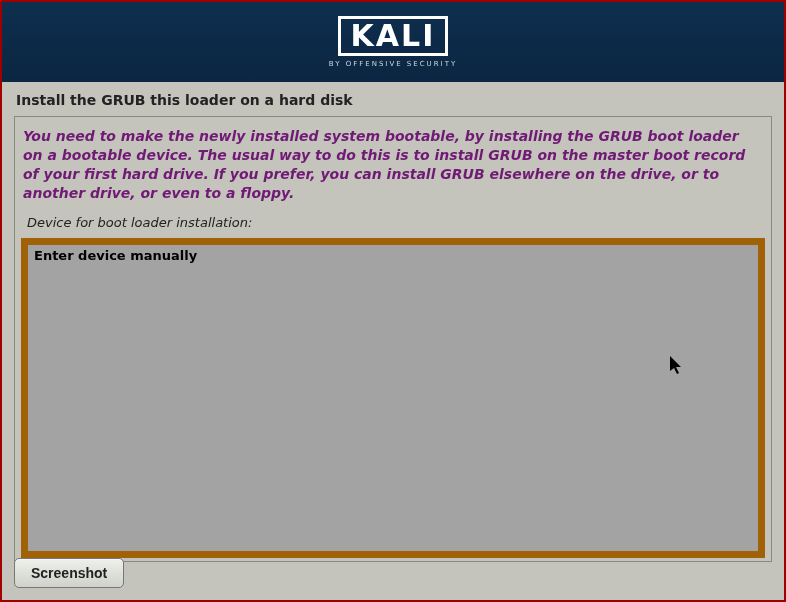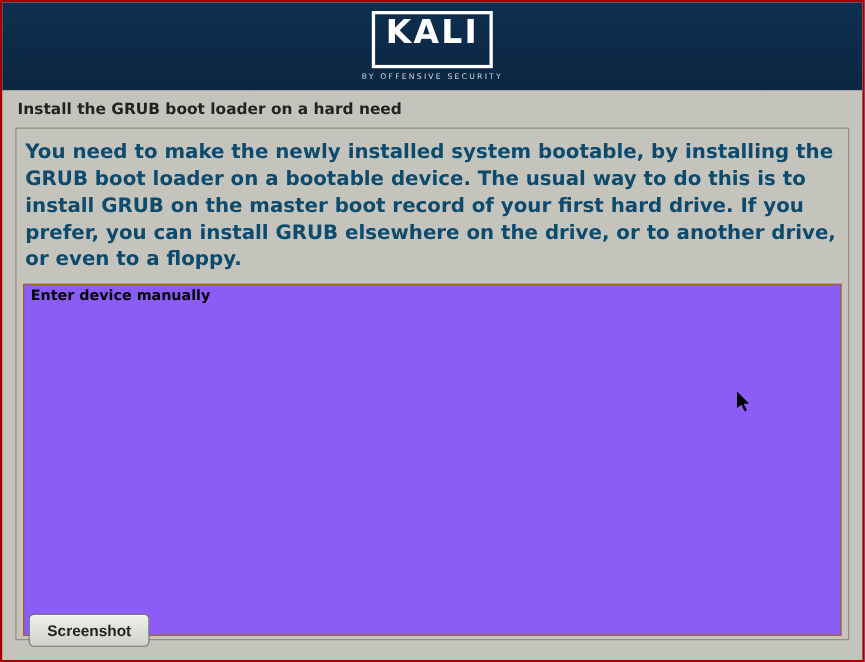--- a/index.html
+++ b/index.html
@@ -17,21 +17,21 @@
   .header {
     background: #0a2540;
     background: linear-gradient(#0e2f4f 0%, #0b2642 100%);
     height: 80px;
     display: flex;
     align-items: center;
     justify-content: center;
   }
   .logo-box {
     border: 3px solid #fff;
-    padding: 2px 10px 14px 10px;
+    padding: 2px 10px 2px 10px;
     display: inline-block;
     text-align: right;
   }
   .logo-text {
     color: #fff;
     font-weight: bold;
     font-size: 30px;
     letter-spacing: 2px;
     line-height: 1;
   }
@@ -50,34 +50,35 @@
   }
   .content-area {
     margin: 0 12px;
     border: 1px solid #8a8a80;
     background: #c4c4bc;
     padding: 0;
   }
   .instructions {
     padding: 10px 8px 8px 8px;
     font-weight: bold;
-    font-size: 18px;
+    font-size: 14px;
     line-height: 1.35;
-    color: #0c4a6e;
+    color: #701a75;
+    font-style: italic;
   }
   .subtitle {
     padding: 4px 10px 6px 12px;
     font-style: italic;
     font-size: 13px;
     color: #222;
   }
   .listbox {
     margin: 2px 6px 3px 6px;
-    border: 1px solid #a16207;
-    background: #8b5cf6;
+    border: 7px solid #a16207;
+    background: #a3a3a3;
     height: 320px;
     overflow: auto;
   }
   .list-item {
     padding: 3px 6px;
     font-size: 13px;
     font-weight: bold;
     cursor: pointer;
   }
   .list-item.selected {
@@ -99,44 +100,45 @@
     border: 1px solid #777;
     border-radius: 5px;
     padding: 6px 16px;
     font-size: 14px;
     font-weight: bold;
     color: #222;
     cursor: pointer;
     margin-left: 8px;
     box-shadow: inset 0 1px 0 rgba(255,255,255,0.6);
   }
-  button.ui-btn:first-child { margin-left: 12px; }
+  button.ui-btn:first-child { margin-left: 0; }
   .cursor-arrow {
     position: absolute;
     left: 668px;
     top: 354px;
     pointer-events: none;
   }
 </style>
 </head>
 <body>
 
 <div class="header">
   <div style="text-align:center;">
     <div class="logo-box">
       <div class="logo-text">KALI</div>
     </div>
     <div class="logo-sub">BY OFFENSIVE SECURITY</div>
   </div>
 </div>
 
-<div class="title-bar">Install the GRUB boot loader on a hard need</div>
+<div class="title-bar">Install the GRUB this loader on a hard disk</div>
 
 <div class="content-area">
   <div class="instructions">You need to make the newly installed system bootable, by installing the GRUB boot loader on a bootable device. The usual way to do this is to install GRUB on the master boot record of your first hard drive. If you prefer, you can install GRUB elsewhere on the drive, or to another drive, or even to a floppy.</div>
+  <div class="subtitle">Device for boot loader installation:</div>
   <div class="listbox">
     <div class="list-item">Enter device manually</div>
   </div>
 </div>
 
 <div class="button-row">
   <button class="ui-btn">Screenshot</button>
   <div class="spacer"></div>
 </div>
 

